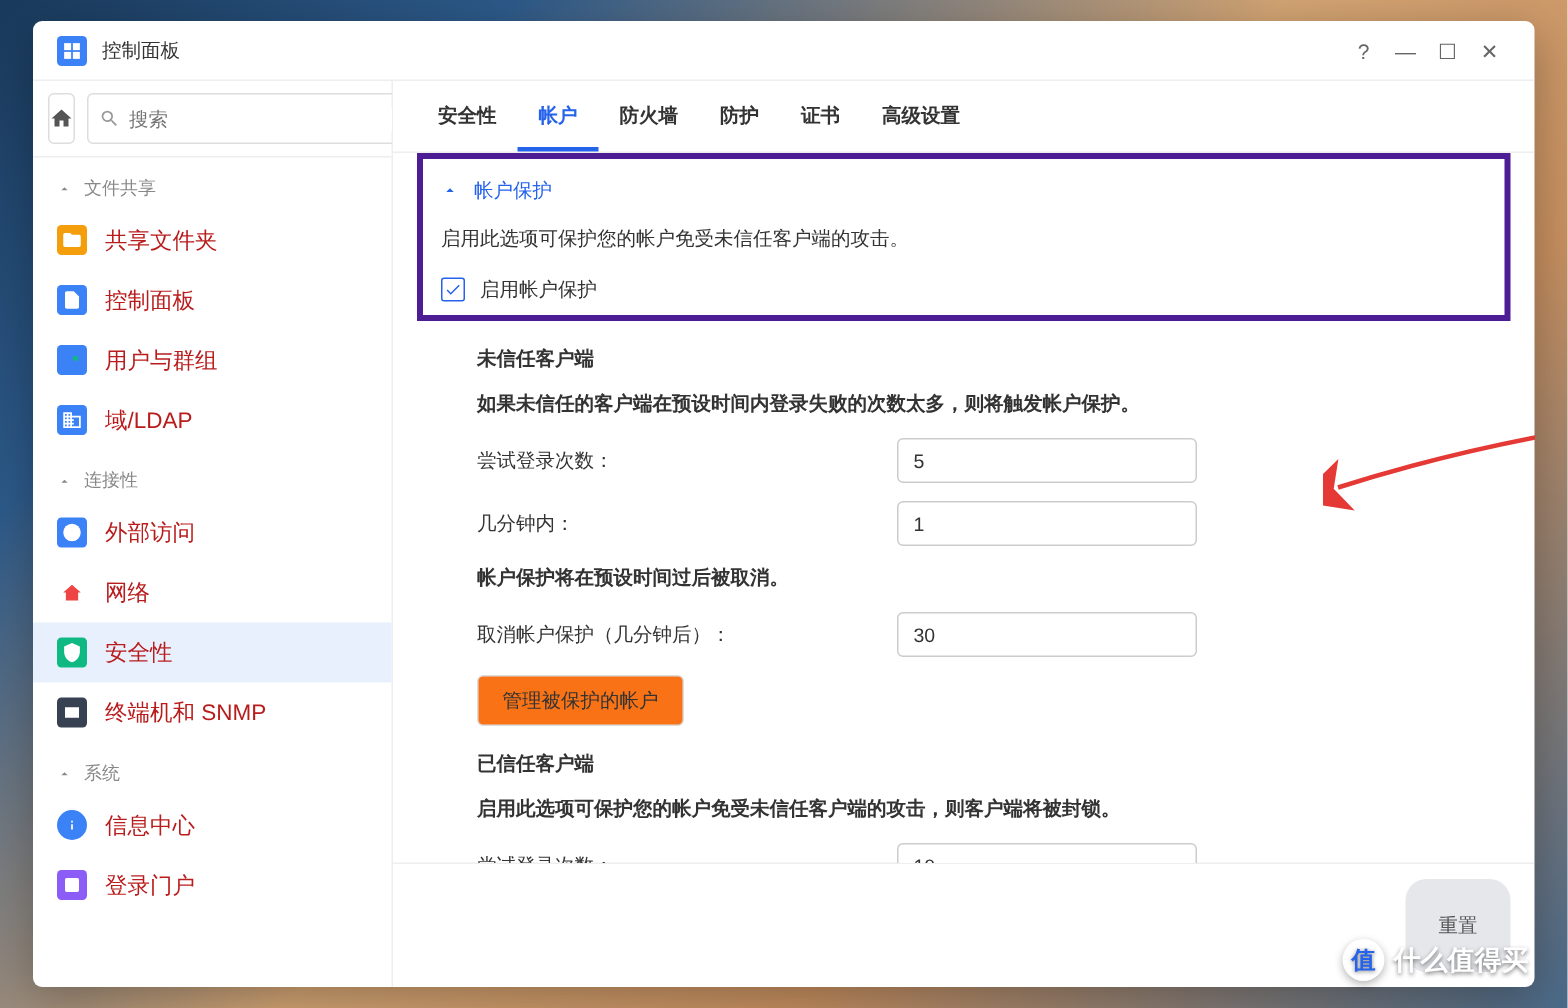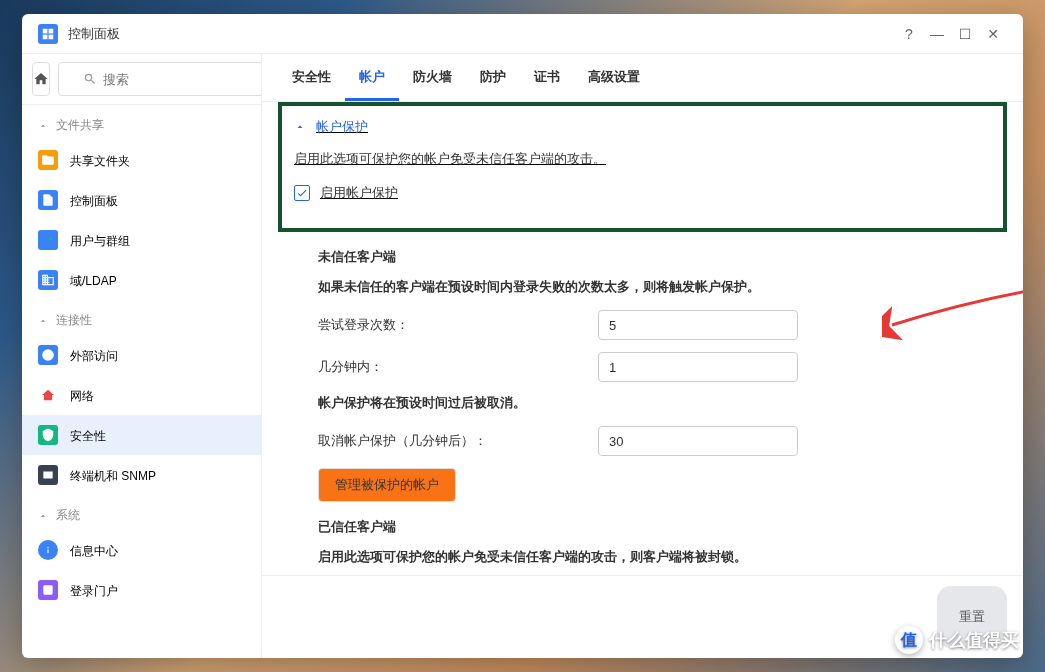--- a/index.html
+++ b/index.html
@@ -7,46 +7,46 @@
 .window { position: absolute; top: 14px; left: 22px; right: 22px; bottom: 14px; background: #fff; border-radius: 6px; box-shadow: 0 8px 32px rgba(0,0,0,0.3); display: flex; flex-direction: column; overflow: hidden; }
 .titlebar { height: 40px; display: flex; align-items: center; padding: 0 16px; border-bottom: 1px solid #eee; }
 .titlebar-icon { width: 20px; height: 20px; background: #3b82f6; border-radius: 3px; margin-right: 10px; display: flex; align-items: center; justify-content: center; }
 .titlebar-icon svg { width: 14px; height: 14px; fill: #fff; }
 .titlebar-title { font-size: 13px; color: #333; flex: 1; }
 .titlebar-btn { width: 28px; height: 28px; display: flex; align-items: center; justify-content: center; cursor: pointer; color: #666; font-size: 14px; }
 .window-body { flex: 1; display: flex; overflow: hidden; }
 .sidebar { width: 240px; border-right: 1px solid #eee; display: flex; flex-direction: column; overflow-y: auto; }
 .sidebar-top { display: flex; padding: 8px 10px; gap: 8px; border-bottom: 1px solid #eee; }
 .home-btn { width: 34px; height: 34px; border: 1px solid #ddd; border-radius: 4px; display: flex; align-items: center; justify-content: center; cursor: pointer; color: #555; }
-.search-box { flex: 1; height: 34px; border: 1px solid #ddd; border-radius: 4px; display: flex; align-items: center; padding: 0 24px; }
+.search-box { flex: 1; height: 34px; border: 1px solid #ddd; border-radius: 4px; display: flex; align-items: center; padding: 0 7px; }
 .search-box svg { width: 14px; height: 14px; fill: #999; margin-right: 6px; }
 .search-box input { border: none; outline: none; flex: 1; font-size: 13px; color: #333; }
 .section-header { display: flex; align-items: center; padding: 12px 16px 6px; font-size: 12px; color: #888; cursor: pointer; }
 .section-header svg { width: 10px; height: 10px; margin-right: 8px; fill: #888; }
-.sidebar-item { display: flex; align-items: flex-end; padding: 10px 16px; font-size: 12px; color: #000000; cursor: pointer; }
+.sidebar-item { display: flex; align-items: center; padding: 10px 16px; font-size: 15px; color: #b91c1c; cursor: pointer; }
 .sidebar-item.active { background: #e8f0fe; }
 .sidebar-icon { width: 20px; height: 20px; margin-right: 12px; border-radius: 3px; display: flex; align-items: center; justify-content: center; }
 .sidebar-icon svg { width: 14px; height: 14px; fill: #fff; }
 .icon-folder { background: #f59e0b; }
 .icon-file { background: #3b82f6; }
 .icon-users { background: #3b82f6; }
 .icon-users svg { fill: none; }
 .icon-domain { background: #3b82f6; }
 .icon-external { background: #3b82f6; }
 .icon-network { background: #fff; }
 .icon-security { background: #10b981; }
 .icon-terminal { background: #374151; }
 .icon-info { background: #3b82f6; border-radius: 50%; }
 .icon-login { background: #8b5cf6; }
 .main { flex: 1; display: flex; flex-direction: column; overflow: hidden; }
 .tabs { display: flex; padding: 0 16px; border-bottom: 1px solid #eee; }
 .tab { padding: 14px 14px 12px; font-size: 13px; color: #333; cursor: pointer; border-bottom: 3px solid transparent; font-weight: bold; }
 .tab.active { color: #2563eb; border-bottom-color: #2563eb; }
 .content { flex: 1; overflow-y: auto; padding: 0 16px 16px; position: relative; }
-.highlight-box { border: 4px solid #14532d; margin-top: 0; padding: 12px 12px 26px; text-decoration: underline; }
+.highlight-box { border: 4px solid #4c1d95; margin-top: 0; padding: 12px 12px 8px; }
 .collapse-header { display: flex; align-items: center; color: #2563eb; font-size: 13px; cursor: pointer; margin-bottom: 14px; }
 .collapse-header svg { width: 12px; height: 12px; margin-right: 10px; fill: #2563eb; }
 .description { font-size: 13px; color: #333; margin-bottom: 16px; }
 .checkbox-row { display: flex; align-items: center; font-size: 13px; color: #333; }
 .checkbox { width: 16px; height: 16px; border: 1px solid #2563eb; border-radius: 2px; margin-right: 10px; display: flex; align-items: center; justify-content: center; cursor: pointer; }
 .checkbox svg { width: 12px; height: 12px; fill: #2563eb; }
 .section-block { padding: 16px 0 0 40px; }
 .section-title { font-size: 13px; font-weight: bold; color: #333; margin-bottom: 12px; }
 .section-desc { font-size: 13px; color: #333; margin-bottom: 14px; font-weight: bold; }
 .form-row { display: flex; align-items: center; margin-bottom: 12px; }

